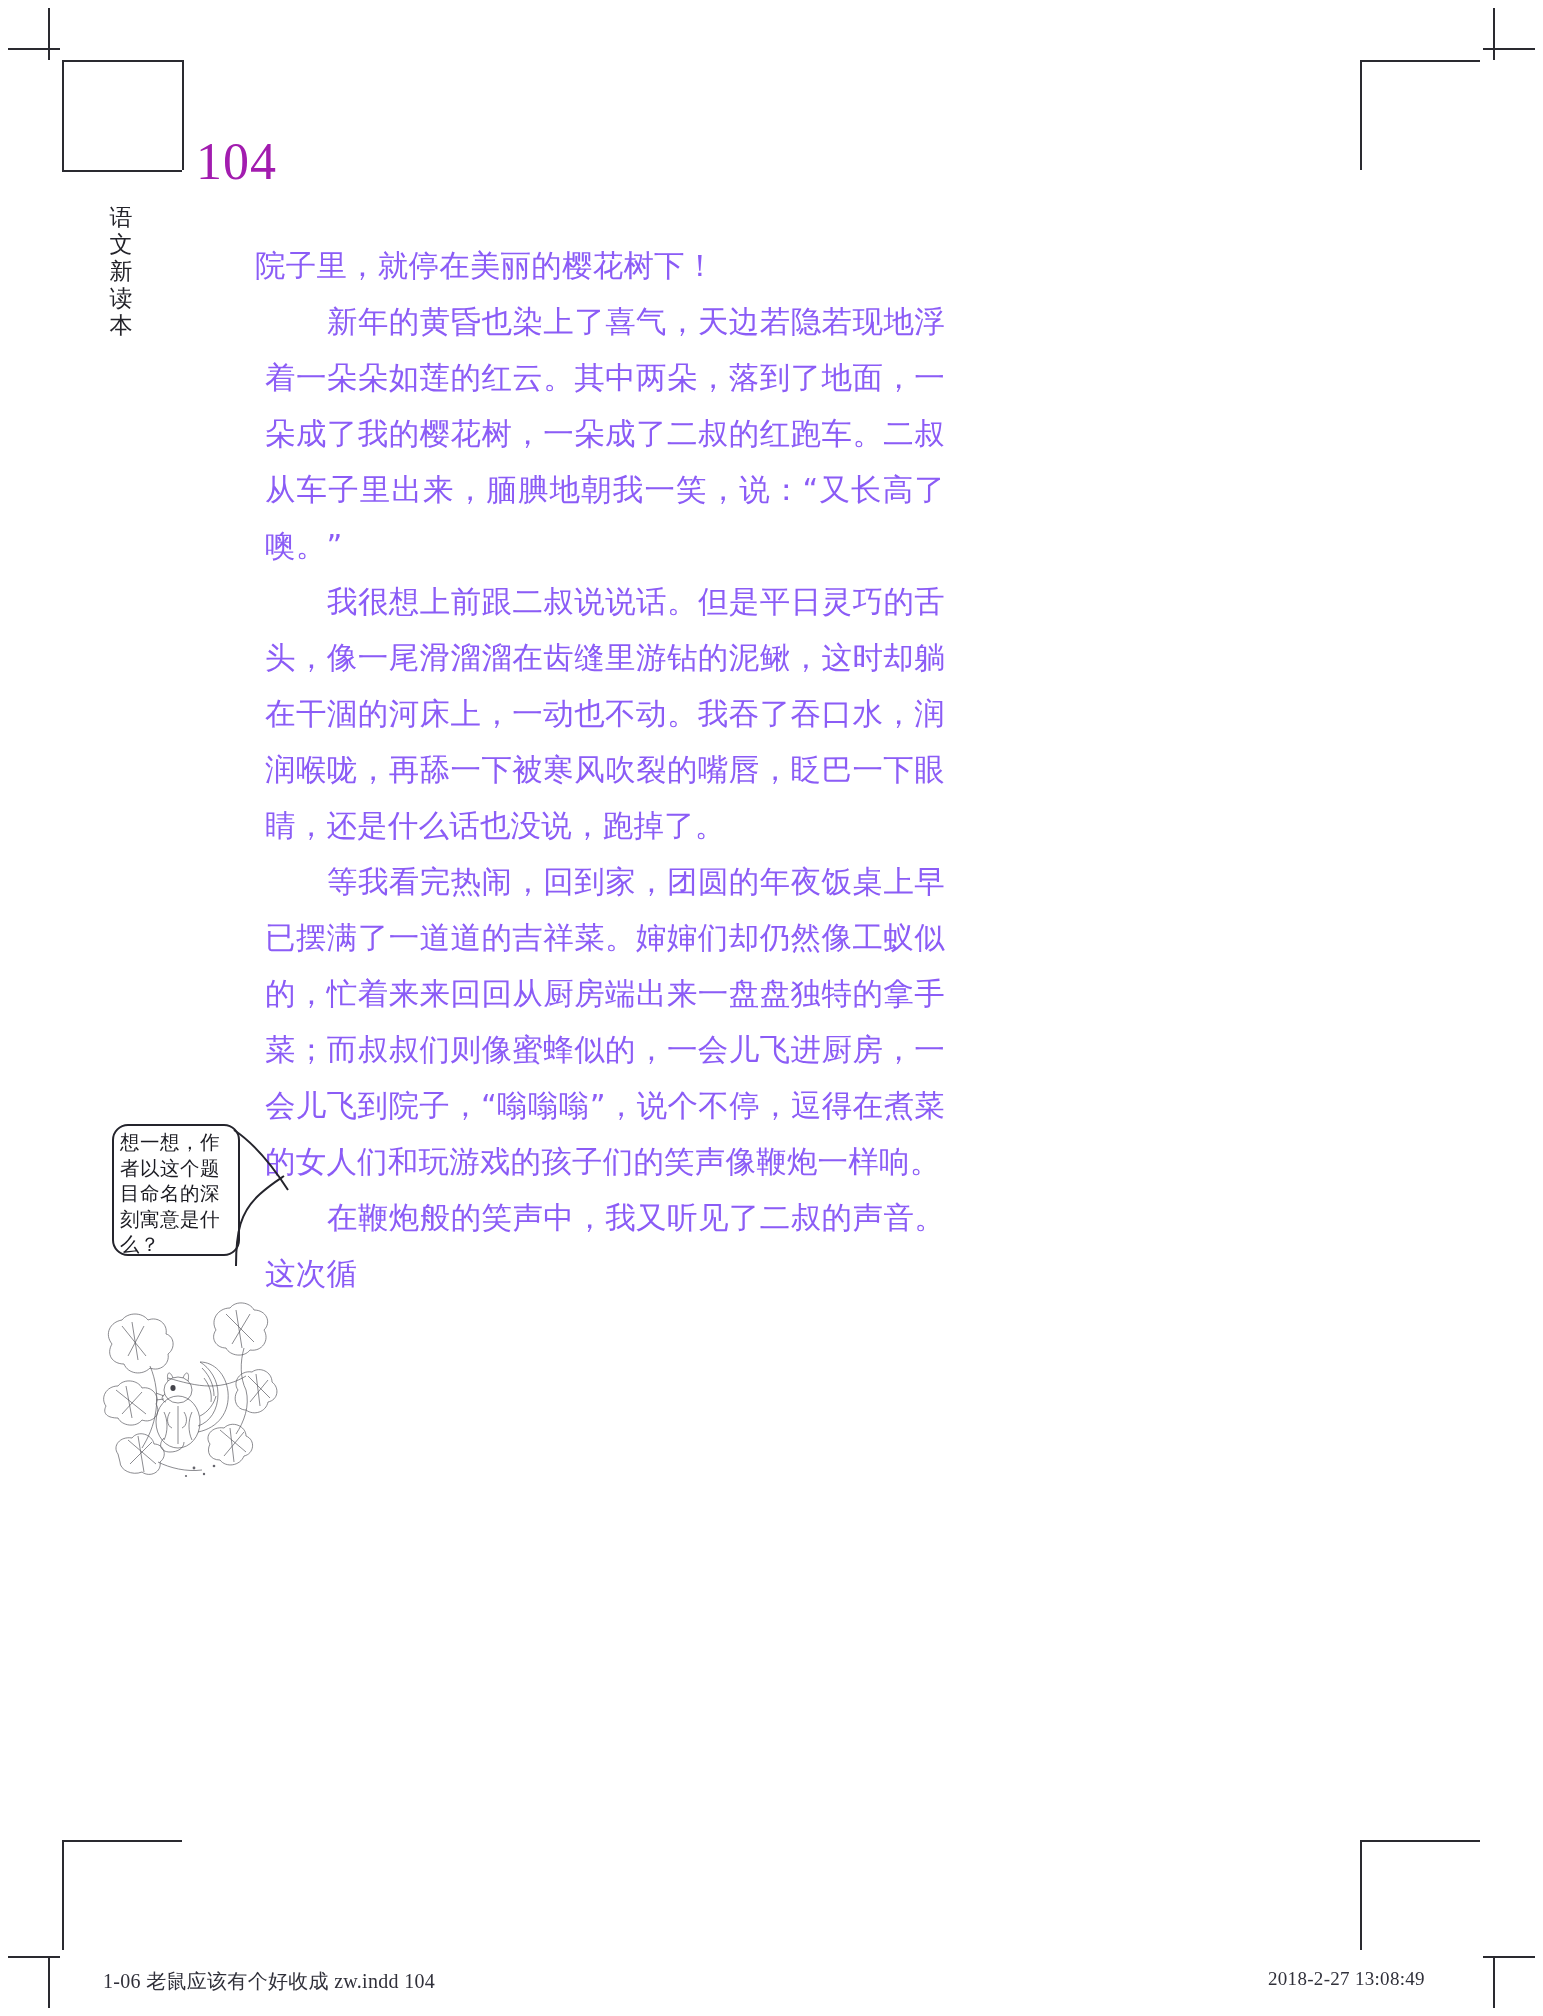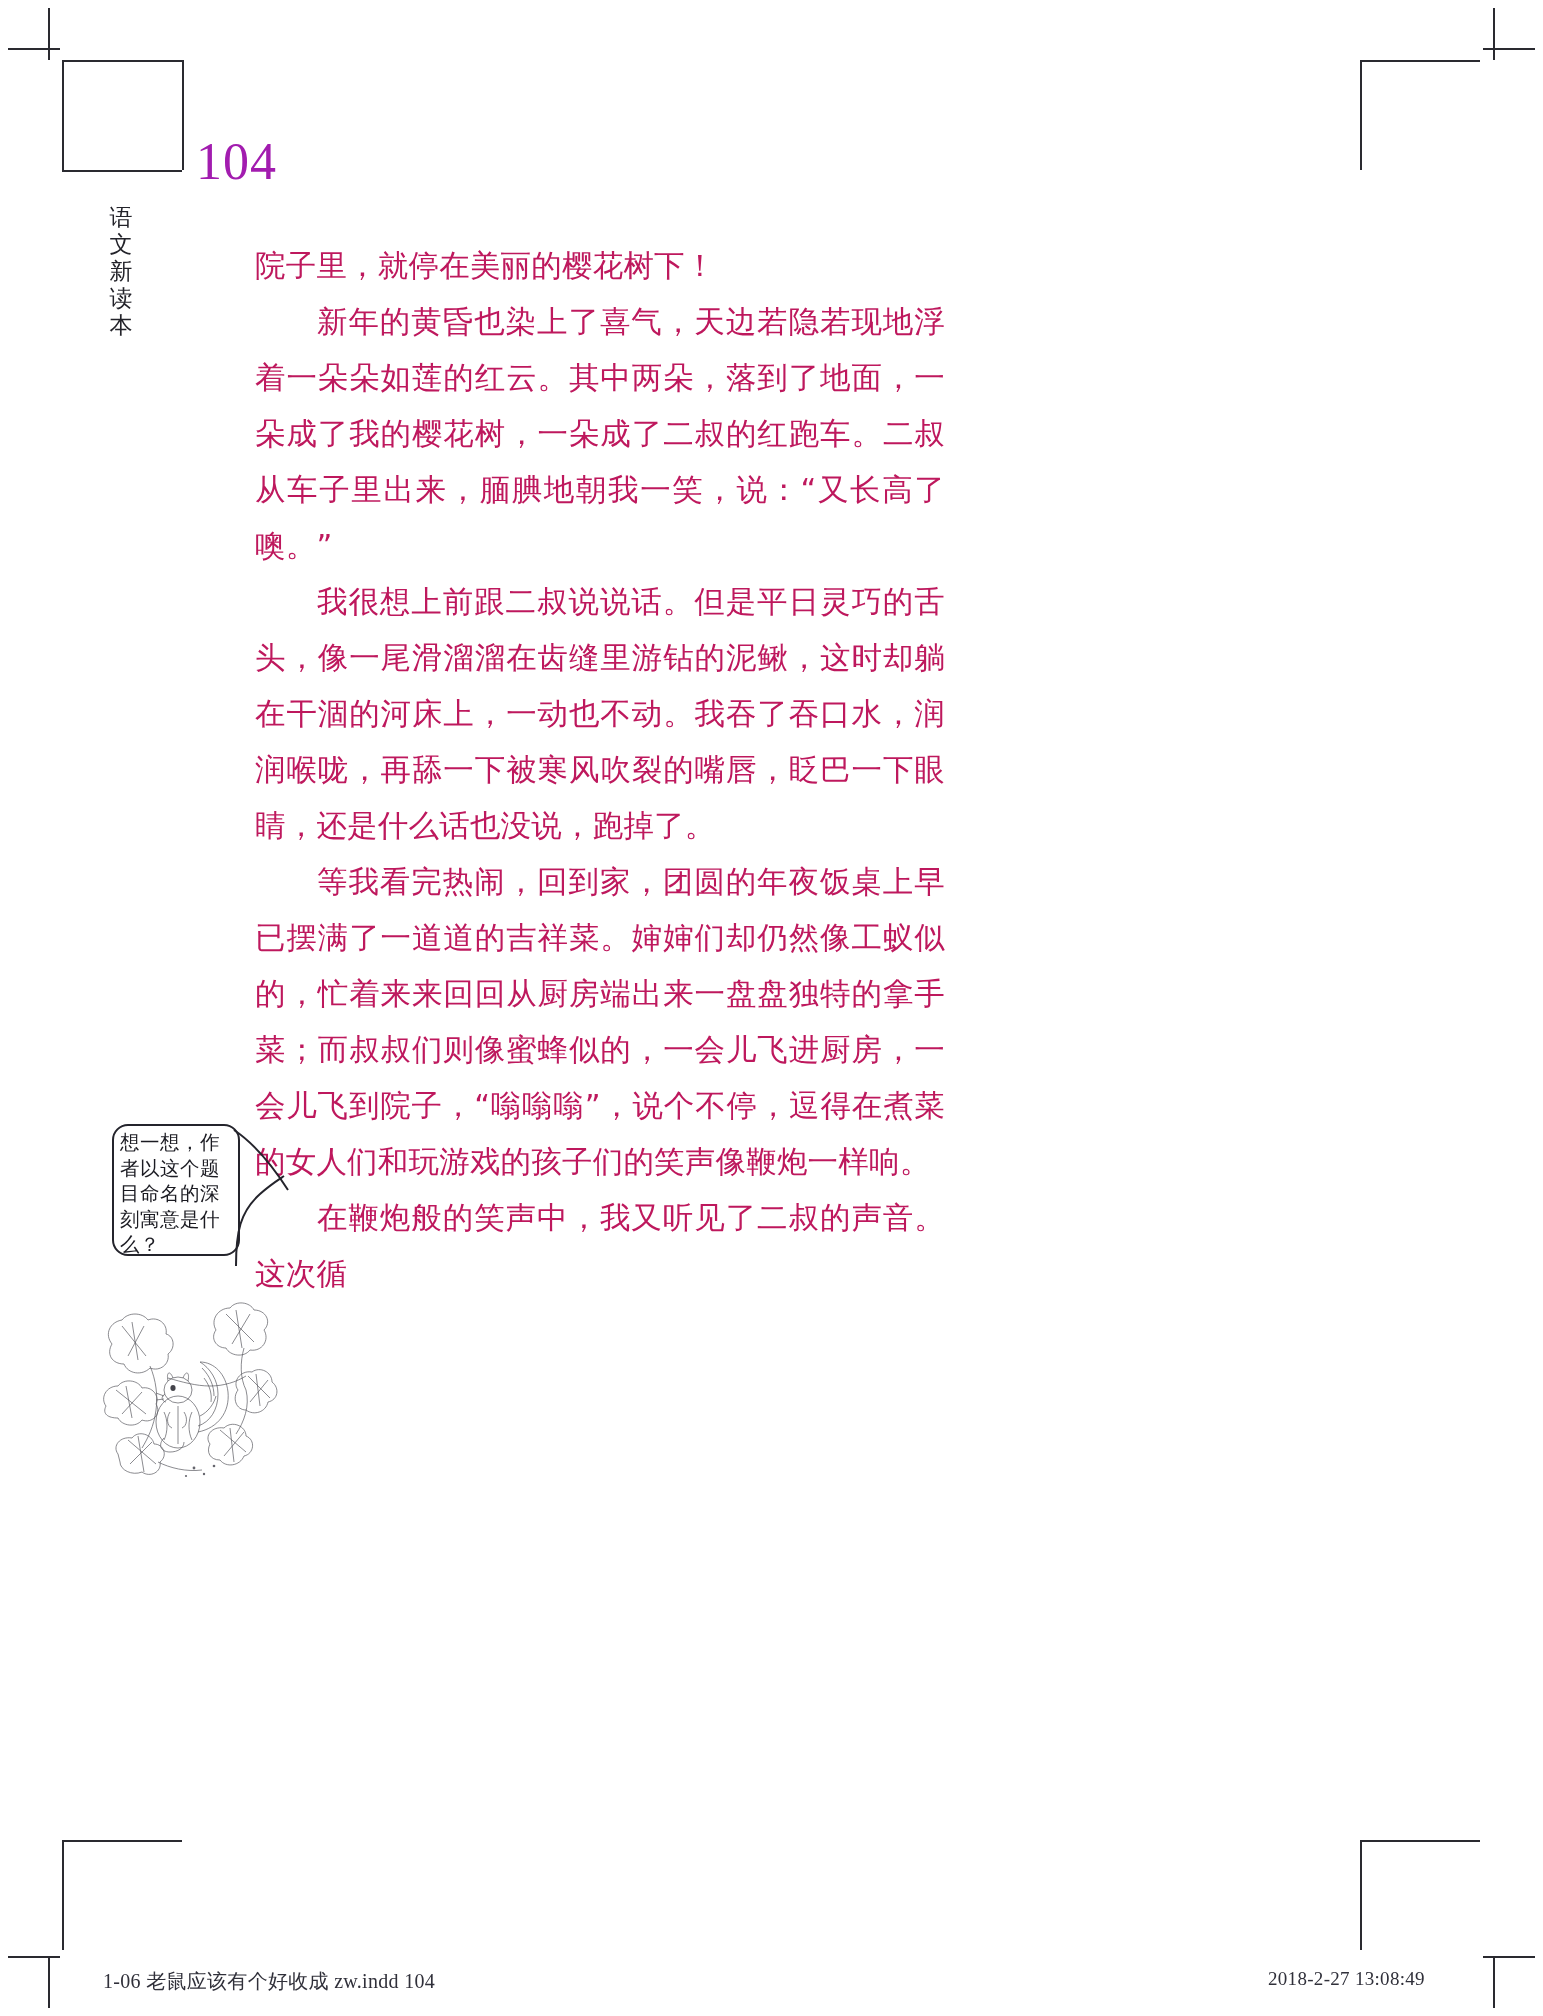--- a/index.html
+++ b/index.html
@@ -81,27 +81,27 @@
   .text-column {
     position: absolute;
     left: 255px;
     top: 238px;
     width: 690px;
   }
   .para {
     font-family: "DejaVu Sans", "Liberation Sans", sans-serif;
     font-size: 30.5px;
     line-height: 56px;
-    color: #be185d;
+    color: #8b5cf6;
     text-align: justify;
     text-justify: inter-character;
     margin: 0 0 0 0;
     letter-spacing: 0.2px;
   }
-  .para.indent { text-indent: 62px; }
+  .para.indent { text-indent: 62px; margin-left: 10px; }
 
   
   .bubble-wrap {
     position: absolute;
     left: 104px;
     top: 1124px;
     width: 175px;
     height: 145px;
   }
   .bubble-box {

